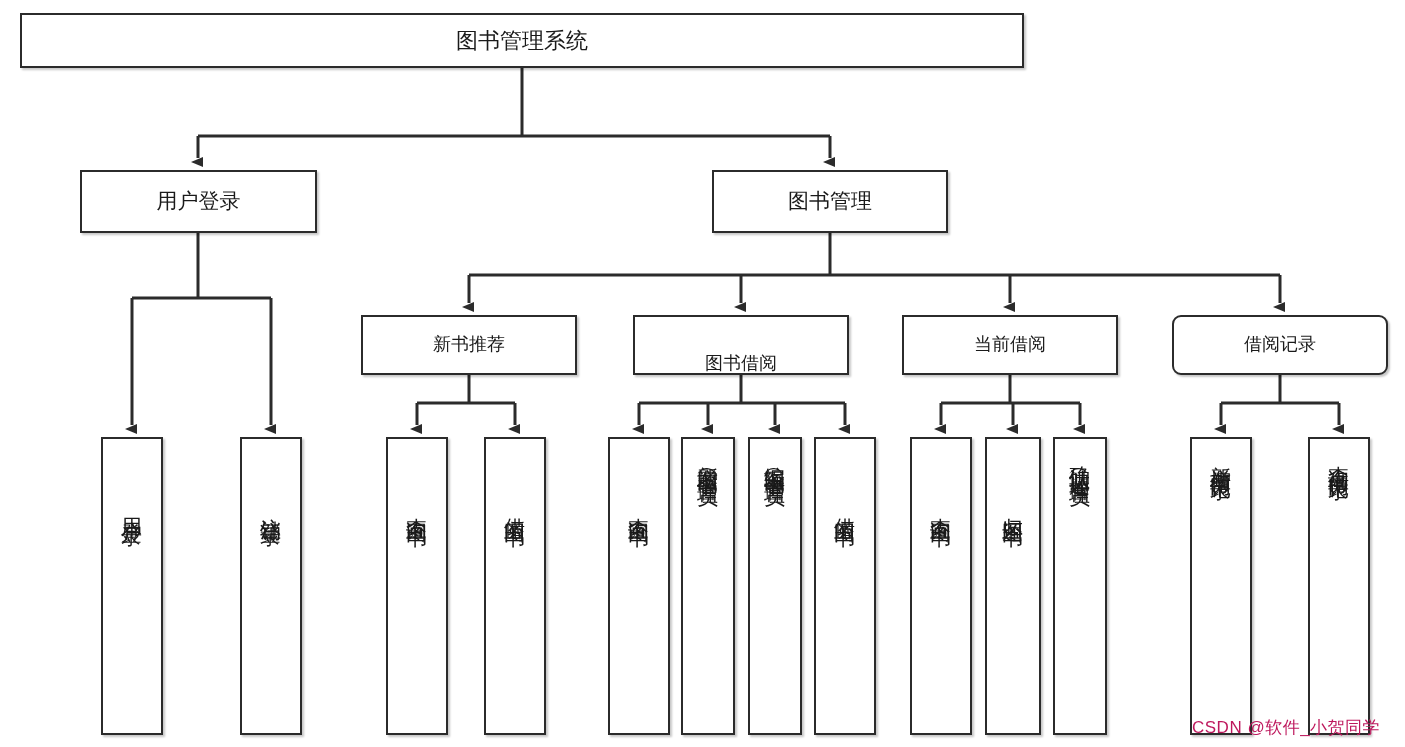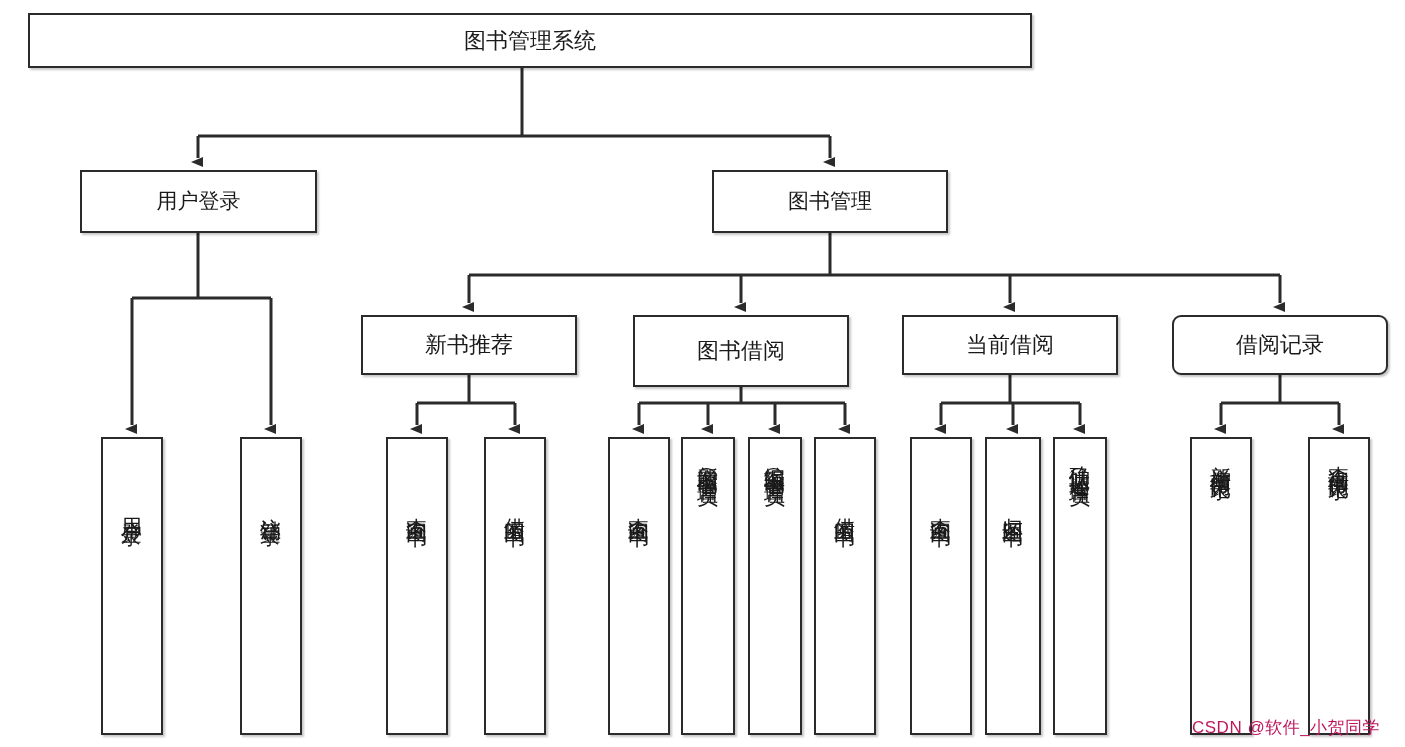--- a/index.html
+++ b/index.html
@@ -36,21 +36,21 @@
     box-shadow: 2px 2px 2px rgba(0,0,0,0.22);
   }
   .node .label {
     color: #1a1a1a;
     line-height: 1.08;
     text-align: center;
     white-space: nowrap;
   }
   .node.root .label { font-size: 22px; }
   .node.lvl2 .label { font-size: 21px; }
-  .node.lvl3 .label { font-size: 22px; }
+  .node.lvl3 .label { font-size: 18px; }
   .node.leaf {
     align-items: flex-start;
     padding-top: 10px;
     justify-content: center;
   }
   .node.leaf .label {
     font-size: 21px;
     writing-mode: vertical-rl;
     text-orientation: upright;
     letter-spacing: 3px;
@@ -116,35 +116,35 @@
       <path d="M1013,403 L1013,425" marker-end="url(#arw)"></path>
       <path d="M1080,403 L1080,425" marker-end="url(#arw)"></path>
 
       <path d="M1280,375 L1280,403"></path>
       <path d="M1221,403 L1339,403"></path>
       <path d="M1221,403 L1221,425" marker-end="url(#arw)"></path>
       <path d="M1339,403 L1339,425" marker-end="url(#arw)"></path>
     </g>
   </svg>
 
-  <div class="node root" style="left:28px; top:13px; width:1004px; height:55px;">
+  <div class="node root" style="left:20px; top:13px; width:1004px; height:55px;">
     <span class="label">图书管理系统</span>
   </div>
 
   <div class="node lvl2" style="left:80px; top:170px; width:237px; height:63px;">
     <span class="label">用户登录</span>
   </div>
   <div class="node lvl2" style="left:712px; top:170px; width:236px; height:63px;">
     <span class="label">图书管理</span>
   </div>
 
   <div class="node lvl3" style="left:361px; top:315px; width:216px; height:60px;">
     <span class="label">新书推荐</span>
   </div>
-  <div class="node lvl3" style="left:633px; top:315px; width:216px; height:72px;">
+  <div class="node lvl3" style="left:633px; top:315px; width:216px; height:60px;align-items:flex-end;">
     <span class="label">图书借阅</span>
   </div>
   <div class="node lvl3" style="left:902px; top:315px; width:216px; height:60px;">
     <span class="label">当前借阅</span>
   </div>
   <div class="node lvl3" style="left:1172px; top:315px; width:216px; height:60px;border-radius:9px;">
     <span class="label">借阅记录</span>
   </div>
 
   <div class="node leaf mid" style="left:101px; top:437px; width:62px; height:298px;">

